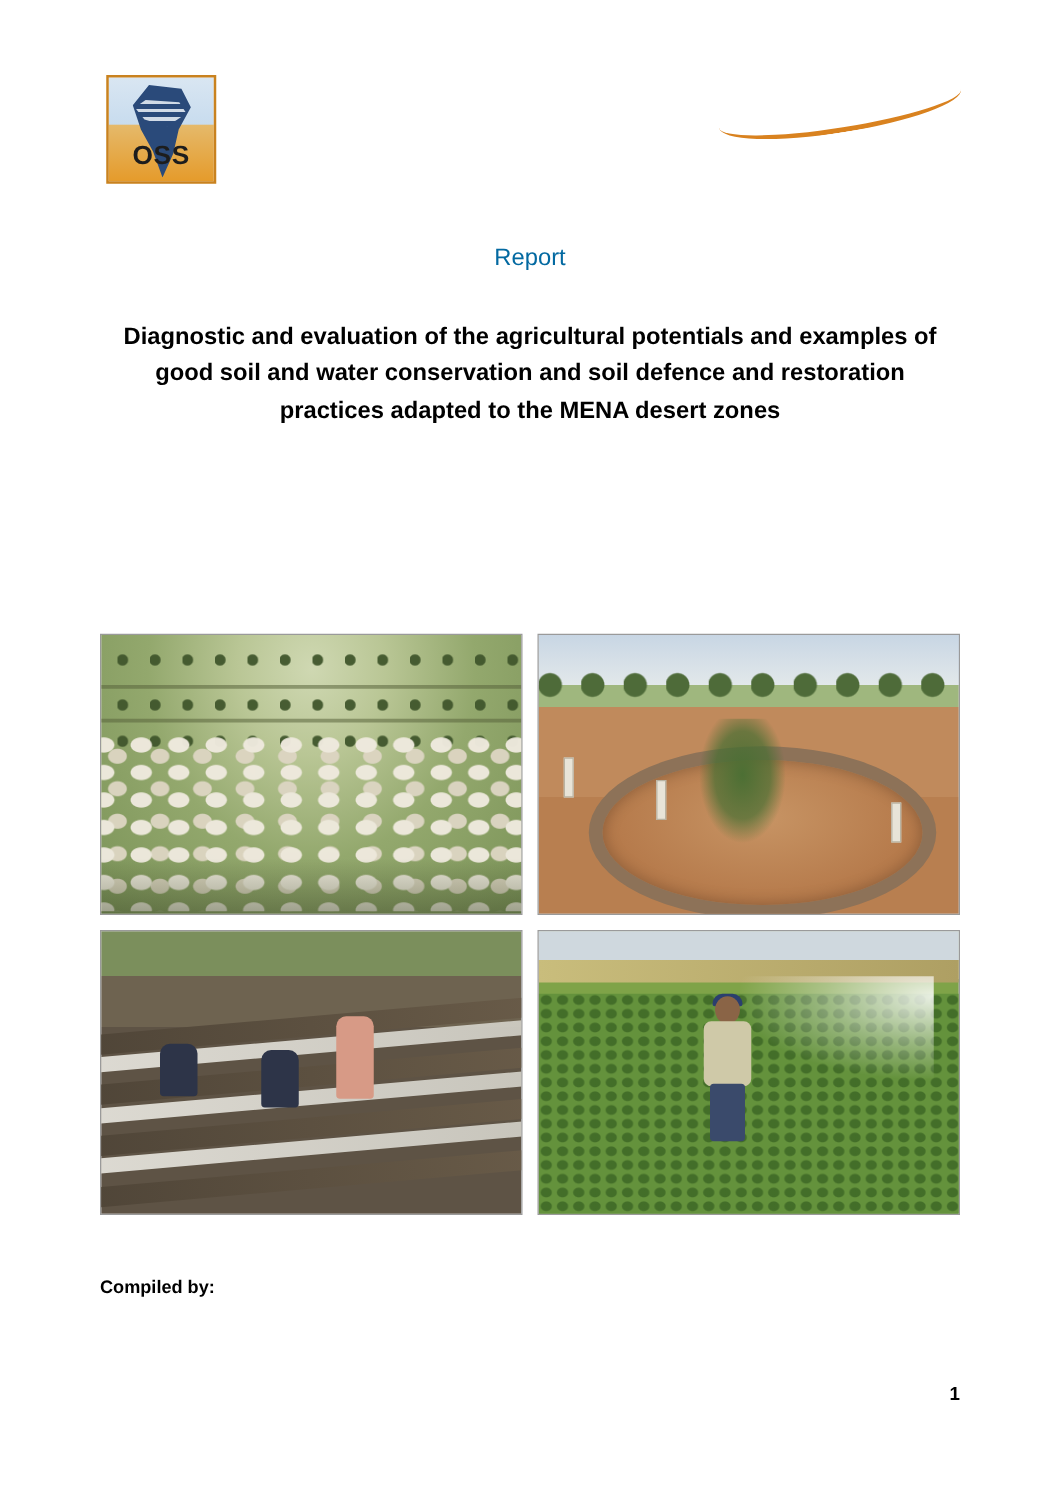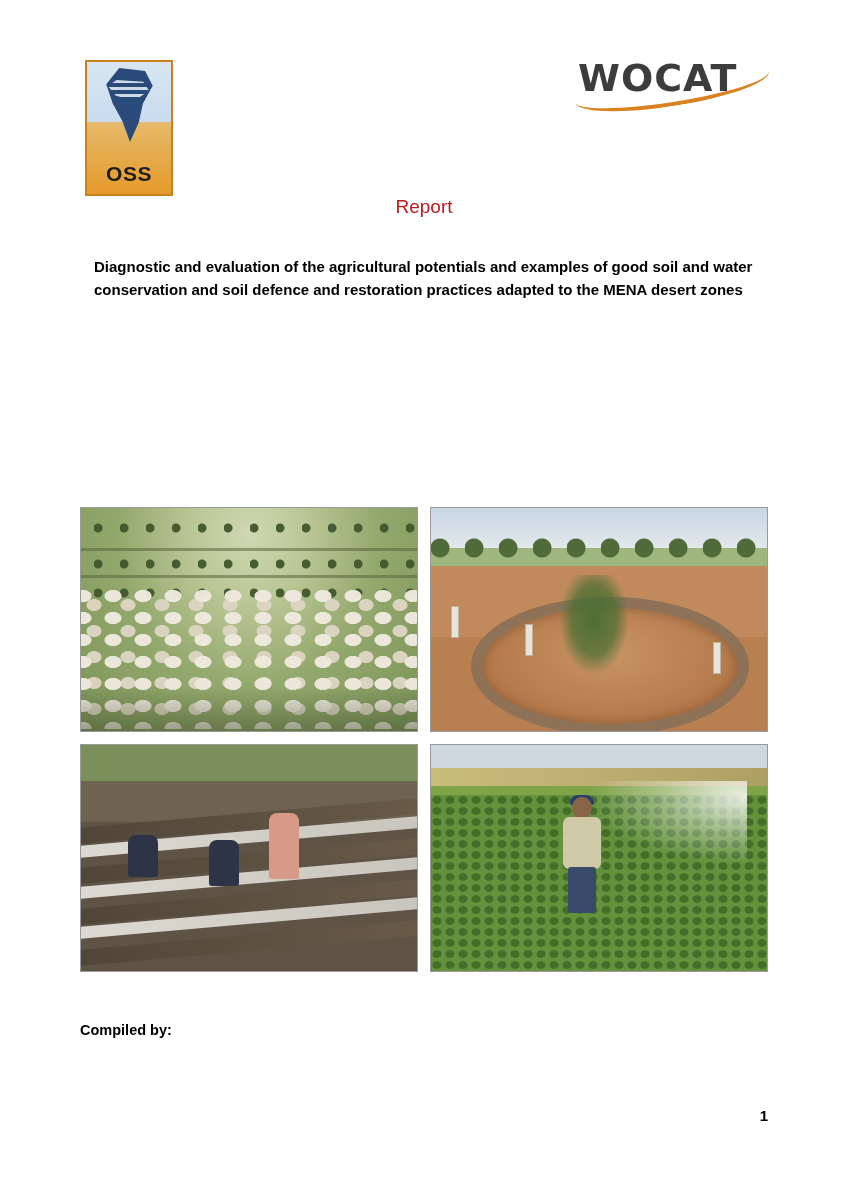--- a/index.html
+++ b/index.html
@@ -27,21 +27,21 @@
     top: 55px;
     left: 0;
     right: 0;
     height: 130px;
   }
   .oss-logo {
     position: absolute;
     left: 85px;
     top: 5px;
     width: 88px;
-    height: 136px;
+    height: 87px;
     border: 2px solid #c9821f;
     background: linear-gradient(#d9e6f2 0%, #c8dcee 45%, #e5b96a 46%, #e59b2b 100%);
     box-sizing: border-box;
   }
   .oss-logo .africa {
     position: absolute;
     left: 16px;
     top: 6px;
     width: 54px;
     height: 74px;
@@ -103,29 +103,29 @@
   }
 
   
   .report-label {
     position: absolute;
     top: 196px;
     left: 0;
     width: 100%;
     text-align: center;
     font-size: 19px;
-    color: #b91c1c;
+    color: #0369a1;
   }
   .doc-title {
     position: absolute;
     top: 255px;
     left: 94px;
     width: 660px;
-    text-align: left;
-    font-size: 15px;
+    text-align: center;
+    font-size: 19px;
     font-weight: bold;
     line-height: 1.55;
   }
   .subtitle {
     position: absolute;
     top: 396px;
     left: 94px;
     width: 660px;
     text-align: center;
     font-size: 15.5px;
@@ -288,21 +288,20 @@
 
 <div class="page">
 
   <div class="logo-row">
     <div class="oss-logo">
       <div class="africa"></div>
       <div class="waves"></div>
       <div class="oss-text">OSS</div>
     </div>
     <div class="wocat-logo">
-      <div class="wocat-text">WOCAT</div>
       <div class="swoosh"></div>
     </div>
   </div>
 
   <div class="report-label">Report</div>
 
   <div class="doc-title">Diagnostic and evaluation of the agricultural potentials and examples of good soil and water conservation and soil defence and restoration practices adapted to the MENA desert zones</div>
 
 
   <div class="photos">

